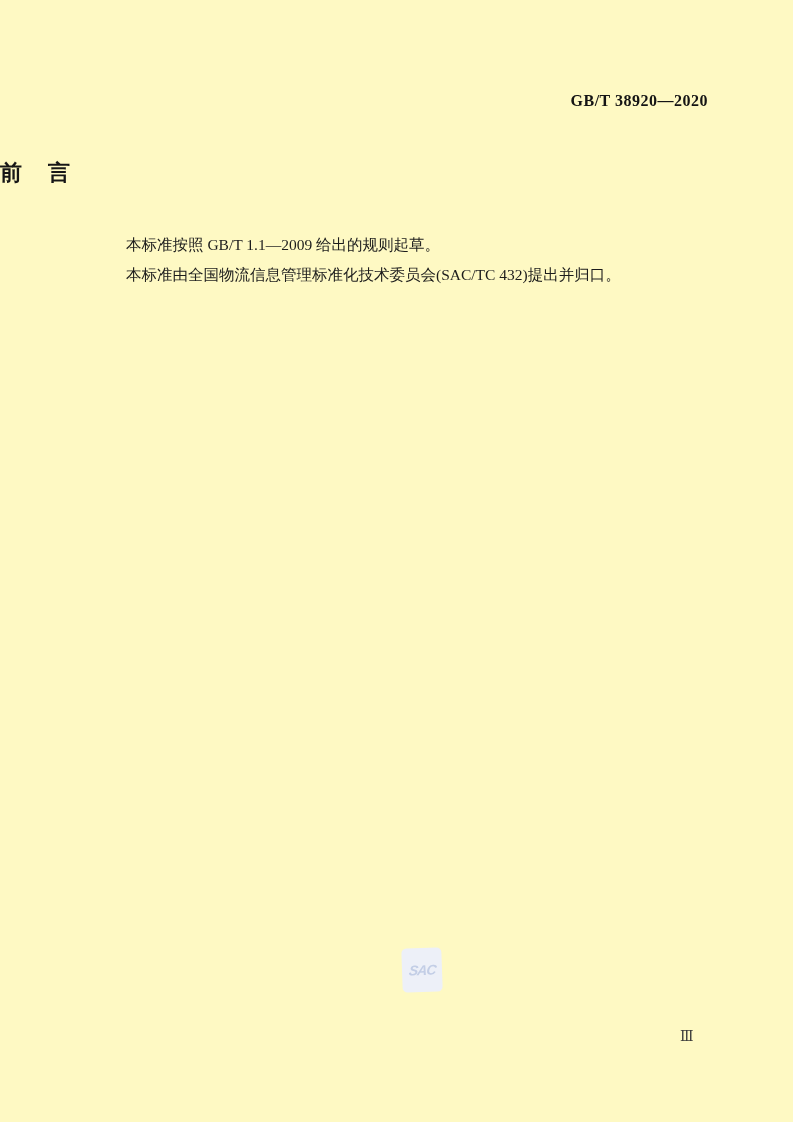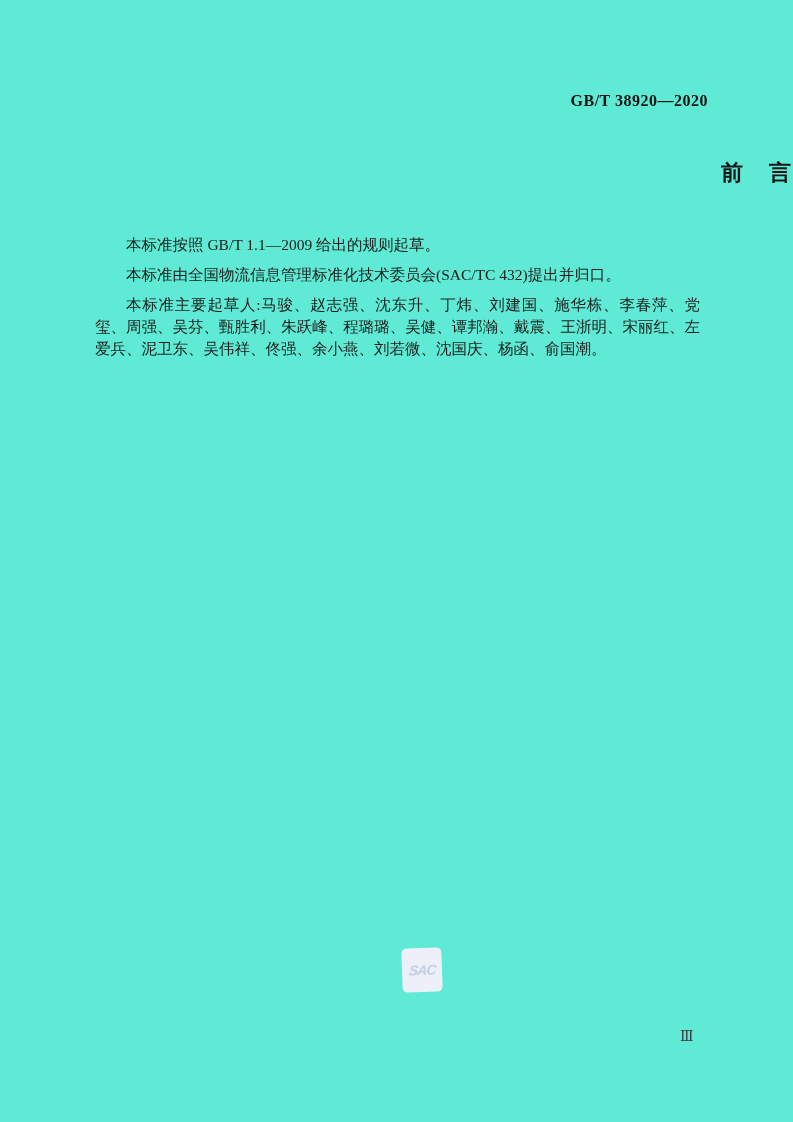--- a/index.html
+++ b/index.html
@@ -4,41 +4,41 @@
 <style>
   html, body {
     margin: 0;
     padding: 0;
     background: #ffffff;
   }
   .page {
     position: relative;
     width: 793px;
     height: 1122px;
-    background: #5eead4;
+    background: #fef9c3;
     overflow: hidden;
     font-family: "Liberation Serif", "DejaVu Serif", serif;
     color: #1c1c1c;
   }
   .std-code {
     position: absolute;
     top: 92px;
     right: 85px;
     font-family: "Liberation Serif", "DejaVu Serif", serif;
     font-weight: 700;
     font-size: 16px;
     letter-spacing: 0.5px;
     color: #141414;
   }
   .fw-title {
     position: absolute;
     top: 158px;
     left: 0;
     width: 100%;
-    text-align: right;
+    text-align: left;
     font-family: "Liberation Sans", "DejaVu Sans", sans-serif;
     font-weight: 700;
     font-size: 22px;
     letter-spacing: 2px;
     color: #161616;
   }
   .content {
     position: absolute;
     top: 226px;
     left: 87px;
@@ -89,21 +89,20 @@
 
 <div class="page">
 
   <div class="std-code">GB/T 38920—2020</div>
 
   <div class="fw-title">前　言</div>
 
   <div class="content">
     <p>本标准按照 GB/T 1.1—2009 给出的规则起草。</p>
     <p>本标准由全国物流信息管理标准化技术委员会(SAC/TC 432)提出并归口。</p>
-    <p>本标准主要起草人:马骏、赵志强、沈东升、丁炜、刘建国、施华栋、李春萍、党玺、周强、吴芬、甄胜利、朱跃峰、程璐璐、吴健、谭邦瀚、戴震、王浙明、宋丽红、左爱兵、泥卫东、吴伟祥、佟强、余小燕、刘若微、沈国庆、杨函、俞国潮。</p>
   </div>
 
   <div class="watermark">
     <span class="wm-text">SAC</span>
   </div>
 
   <div class="page-number">Ⅲ</div>
 
 </div>
 

